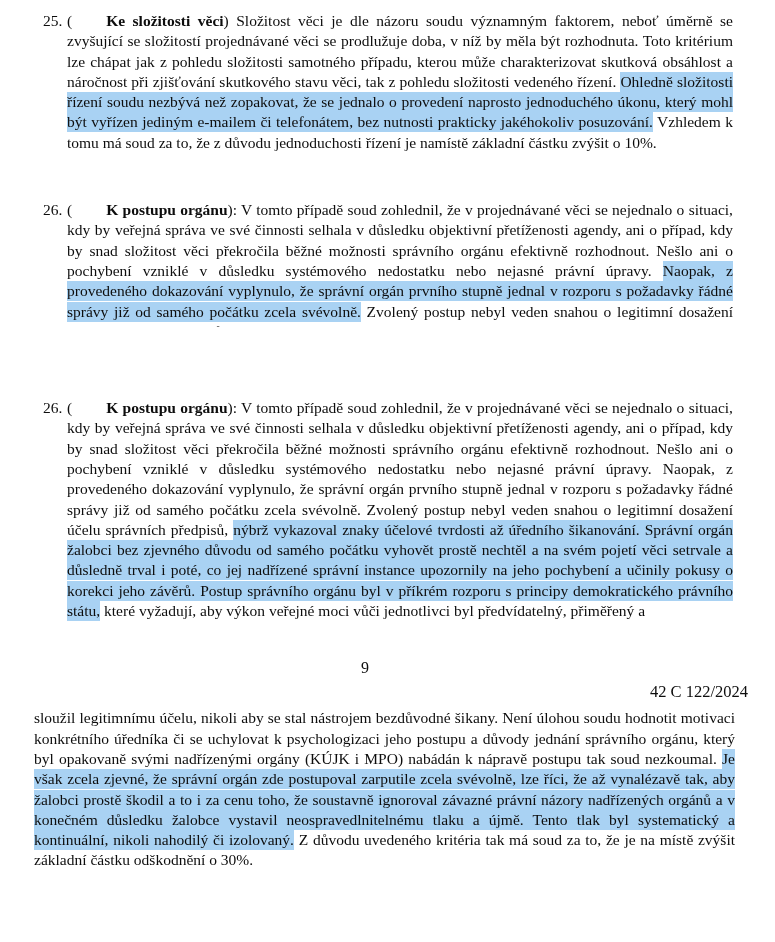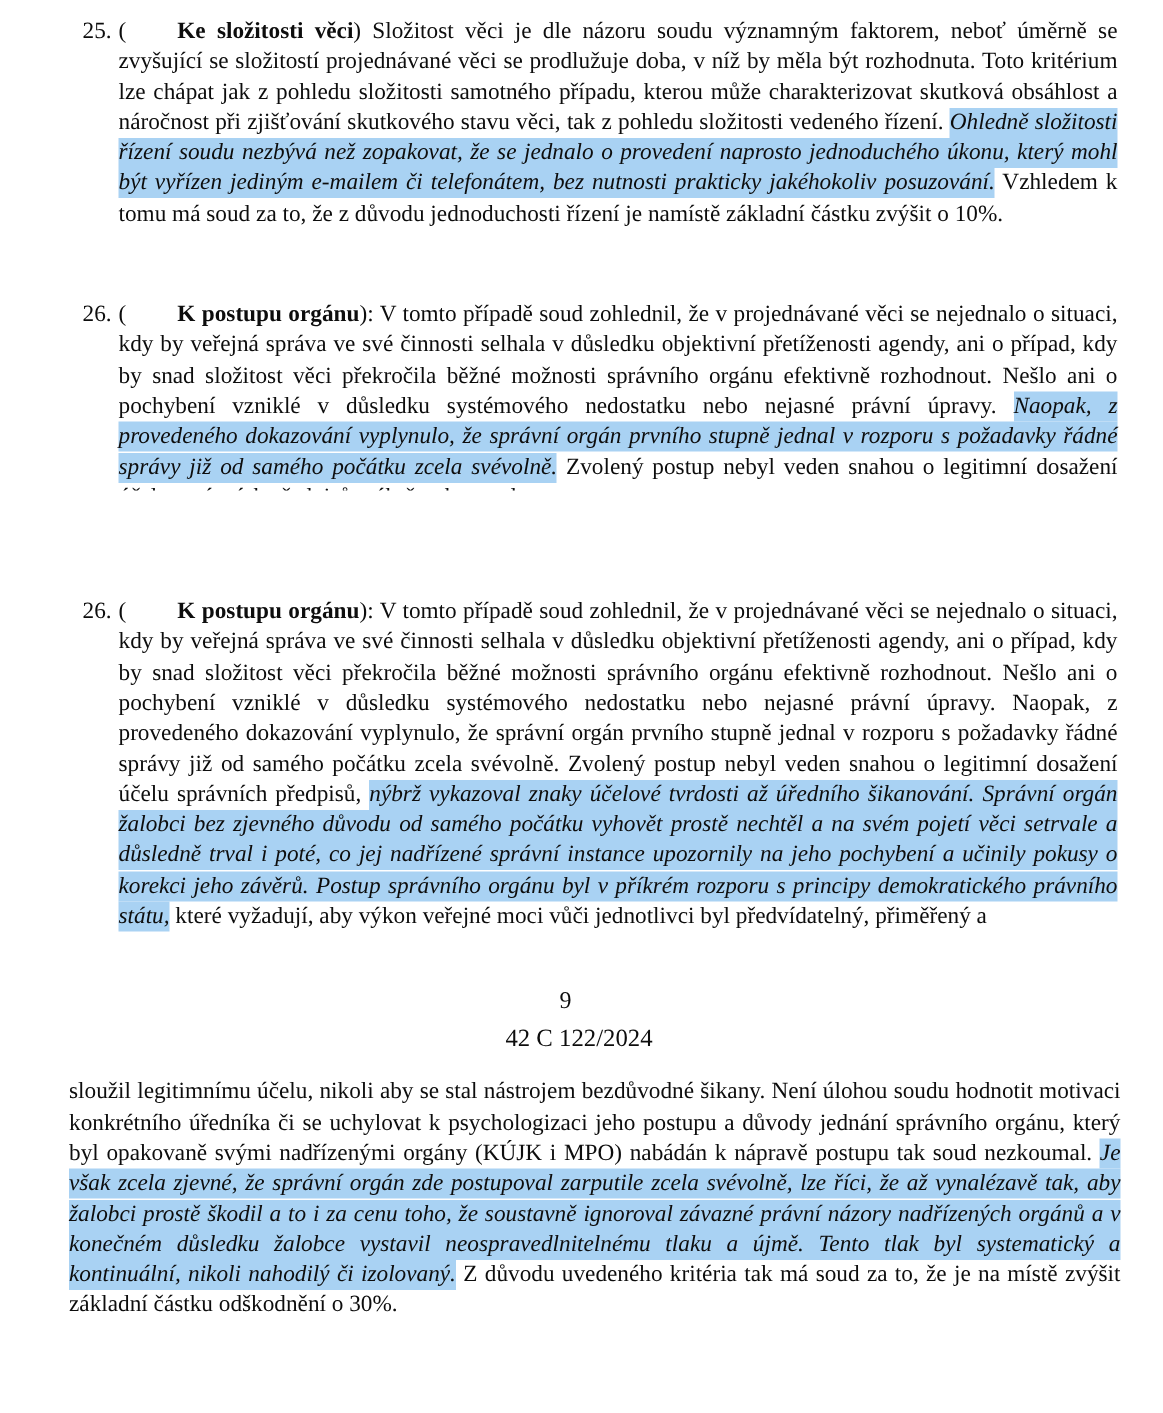--- a/index.html
+++ b/index.html
@@ -9,21 +9,20 @@
     width: 775px; height: 942px;
     background: #ffffff;
     font-family: "Liberation Serif", "DejaVu Serif", serif;
     color: var(--ink);
   }
   .page {
     position: relative;
     width: 775px; height: 942px;
     overflow: hidden;
     background: #ffffff;
-    padding-left: 12px;
   }
   .para {
     font-size: 15.5px;
     line-height: 20.3px;
     text-align: justify;
     color: var(--ink);
   }
   .numbered {
     display: flex;
     margin-left: 43px;
@@ -48,35 +47,34 @@
   .page-number-line {
     margin-top: 37px;
     width: 730px;
     text-align: center;
     font-size: 16px;
     line-height: 20px;
   }
   .case-number-line {
     margin-top: 3px;
     width: 748px;
-    text-align: center;
+    text-align: right;
     font-size: 16.5px;
     line-height: 21px;
   }
   .closing {
-    margin-top: 16px;
+    margin-top: 6px;
     margin-left: 34px;
     width: 701px;
   }
   .seg { }
   .bold { font-weight: bold; margin-left: 34px; }
   .hl {
     background: var(--hl-color);
     padding: 1px 0 2px 0;
-    font-style: italic;
   }
 </style>
 </head>
 <body>
 
 <div class="page">
 
   <div class="para numbered p25">
     <div class="num-col">25.</div>
     <div class="text-col"><span class="seg">(</span><span class="seg bold">Ke složitosti věci</span><span class="seg">) Složitost věci je dle názoru soudu významným faktorem, neboť úměrně se zvyšující se složitostí projednávané věci se prodlužuje doba, v níž by měla být rozhodnuta. Toto kritérium lze chápat jak z pohledu složitosti samotného případu, kterou může charakterizovat skutková obsáhlost a náročnost při zjišťování skutkového stavu věci, tak z pohledu složitosti vedeného řízení. </span><span class="seg hl">Ohledně složitosti řízení soudu nezbývá než zopakovat, že se jednalo o provedení naprosto jednoduchého úkonu, který mohl být vyřízen jediným e-mailem či telefonátem, bez nutnosti prakticky jakéhokoliv posuzování.</span><span class="seg"> Vzhledem k tomu má soud za to, že z důvodu jednoduchosti řízení je namístě základní částku zvýšit o 10%.</span></div>

